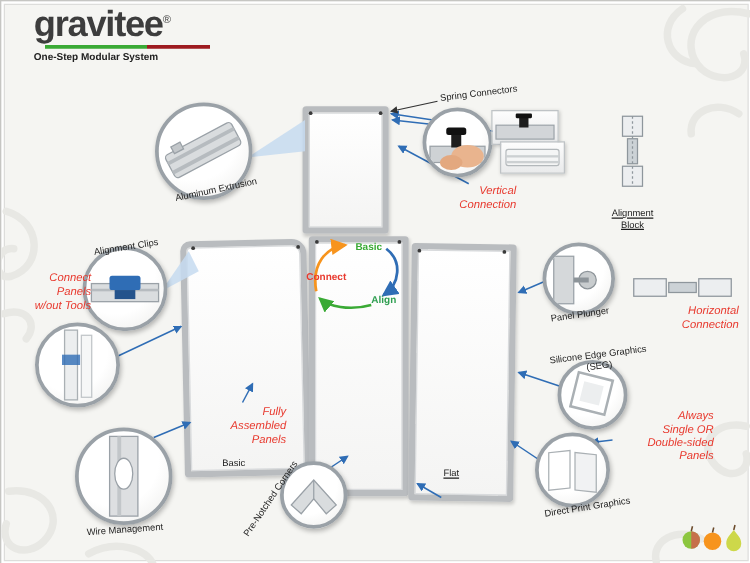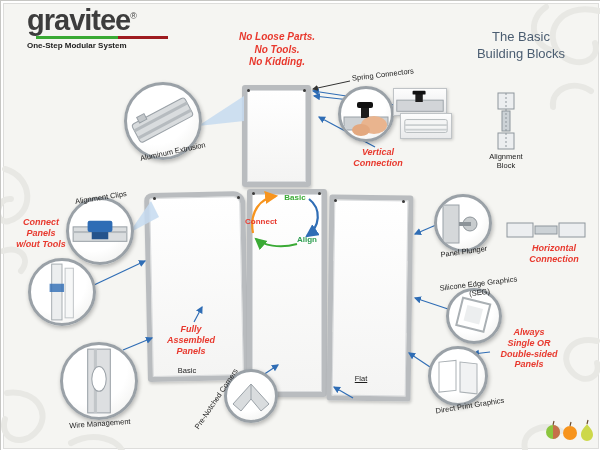--- a/index.html
+++ b/index.html
@@ -27,22 +27,22 @@
   
   .circle{position:absolute;border-radius:50%;background:radial-gradient(circle at 38% 32%,#ffffff 55%,#ececea);
           border:3px solid #9aa1a7;box-shadow:1px 2px 4px rgba(0,0,0,.28);z-index:5;overflow:hidden;}
   .circle svg{width:100%;height:100%;display:block;}
   .photo{position:absolute;z-index:5;background:linear-gradient(180deg,#fdfdfd,#e9eaeb);
          border:1px solid #bfc3c6;box-shadow:1px 1px 3px rgba(0,0,0,.2);}
   .diagram{position:absolute;z-index:5;}
   
   .black-label{position:absolute;color:#1c1c1c;font-size:7.5px;line-height:1.15;text-align:center;
                white-space:pre-line;z-index:6;}
-  .red-label{position:absolute;color:#e8392e;font-style:italic;font-weight:bold;font-size:9px;
-             line-height:1.2;text-align:center;white-space:pre-line;z-index:6;}
+  .red-label{position:absolute;color:#e8392e;font-style:italic;font-weight:normal;font-size:9px;
+             line-height:1.2;text-align:right;white-space:pre-line;z-index:6;}
   .cycle-word{position:absolute;font-size:8px;font-weight:bold;z-index:6;text-align:center;}
   .fruits{position:absolute;left:543px;top:415px;width:52px;height:28px;z-index:6;}
 </style>
 </head>
 <body>
 
 <div class="stage">
 
   <svg class="deco" width="600" height="450" viewBox="0 0 600 450">
     <g fill="none" stroke="#e8e8e4" stroke-width="6" stroke-linecap="round">
@@ -56,25 +56,20 @@
       <path d="M596,340 C570,334 556,356 572,372 C584,384 600,376 596,362"></path>
       <path d="M560,430 C540,420 520,432 524,448"></path>
     </g>
   </svg>
 
   <div class="logo">
     <div class="logo-name"><span>gravitee</span><sup>®</sup></div>
     <div class="logo-bar"></div>
     <div class="logo-tag">One-Step Modular System</div>
   </div>
-  <div class="slogan">No Loose Parts.
-No Tools.
-No Kidding.</div>
-  <div class="deck-title">The Basic
-Building Blocks</div>
 
   <div class="panel" style="left:241px;top:84px;width:69px;height:102px;"></div>
   <div class="panel" style="left:145px;top:191px;width:101px;height:189px;transform:rotate(-1.2deg);border-radius:8px 12px 3px 3px;"></div>
   <div class="panel" style="left:246px;top:188px;width:80px;height:208px;"></div>
   <div class="panel" style="left:327px;top:194px;width:84px;height:206px;transform:rotate(0.8deg);"></div>
   <div class="dot" style="left:246px;top:88px;"></div>
   <div class="dot" style="left:302px;top:88px;"></div>
   <div class="dot" style="left:251px;top:191px;"></div>
   <div class="dot" style="left:317px;top:191px;"></div>
   <div class="dot" style="left:152px;top:196px;"></div>
@@ -231,21 +226,21 @@
     <g stroke="#8e969c" fill="#eceef0">
       <rect x="2" y="6" width="26" height="14"></rect>
       <rect x="54" y="6" width="26" height="14"></rect>
       <rect x="30" y="9" width="22" height="8" fill="#ccd2d6"></rect>
     </g>
   </svg>
 
   <div class="black-label" style="left:130px;top:147px;width:84px;transform:rotate(-12deg);">Aluminum Extrusion</div>
   <div class="black-label" style="left:344px;top:70px;width:76px;transform:rotate(-7deg);">Spring Connectors</div>
   <div class="black-label" style="left:64px;top:193px;width:72px;transform:rotate(-9deg);">Alignment Clips</div>
-  <div class="black-label" style="left:472px;top:152px;width:66px;">Alignment
+  <div class="black-label" style="left:472px;top:166px;width:66px;text-decoration:underline;">Alignment
 Block</div>
   <div class="black-label" style="left:432px;top:247px;width:62px;transform:rotate(-8deg);">Panel Plunger</div>
   <div class="black-label" style="left:430px;top:279px;width:96px;transform:rotate(-7deg);">Silicone Edge Graphics (SEG)</div>
   <div class="black-label" style="left:176px;top:394px;width:80px;transform:rotate(-56deg);">Pre-Notched Corners</div>
   <div class="black-label" style="left:430px;top:401px;width:78px;transform:rotate(-9deg);">Direct Print Graphics</div>
   <div class="black-label" style="left:60px;top:419px;width:78px;transform:rotate(-4deg);">Wire Management</div>
 
   <div class="red-label" style="left:342px;top:146px;width:70px;">Vertical
 Connection</div>
   <div class="red-label" style="left:516px;top:242px;width:74px;">Horizontal

